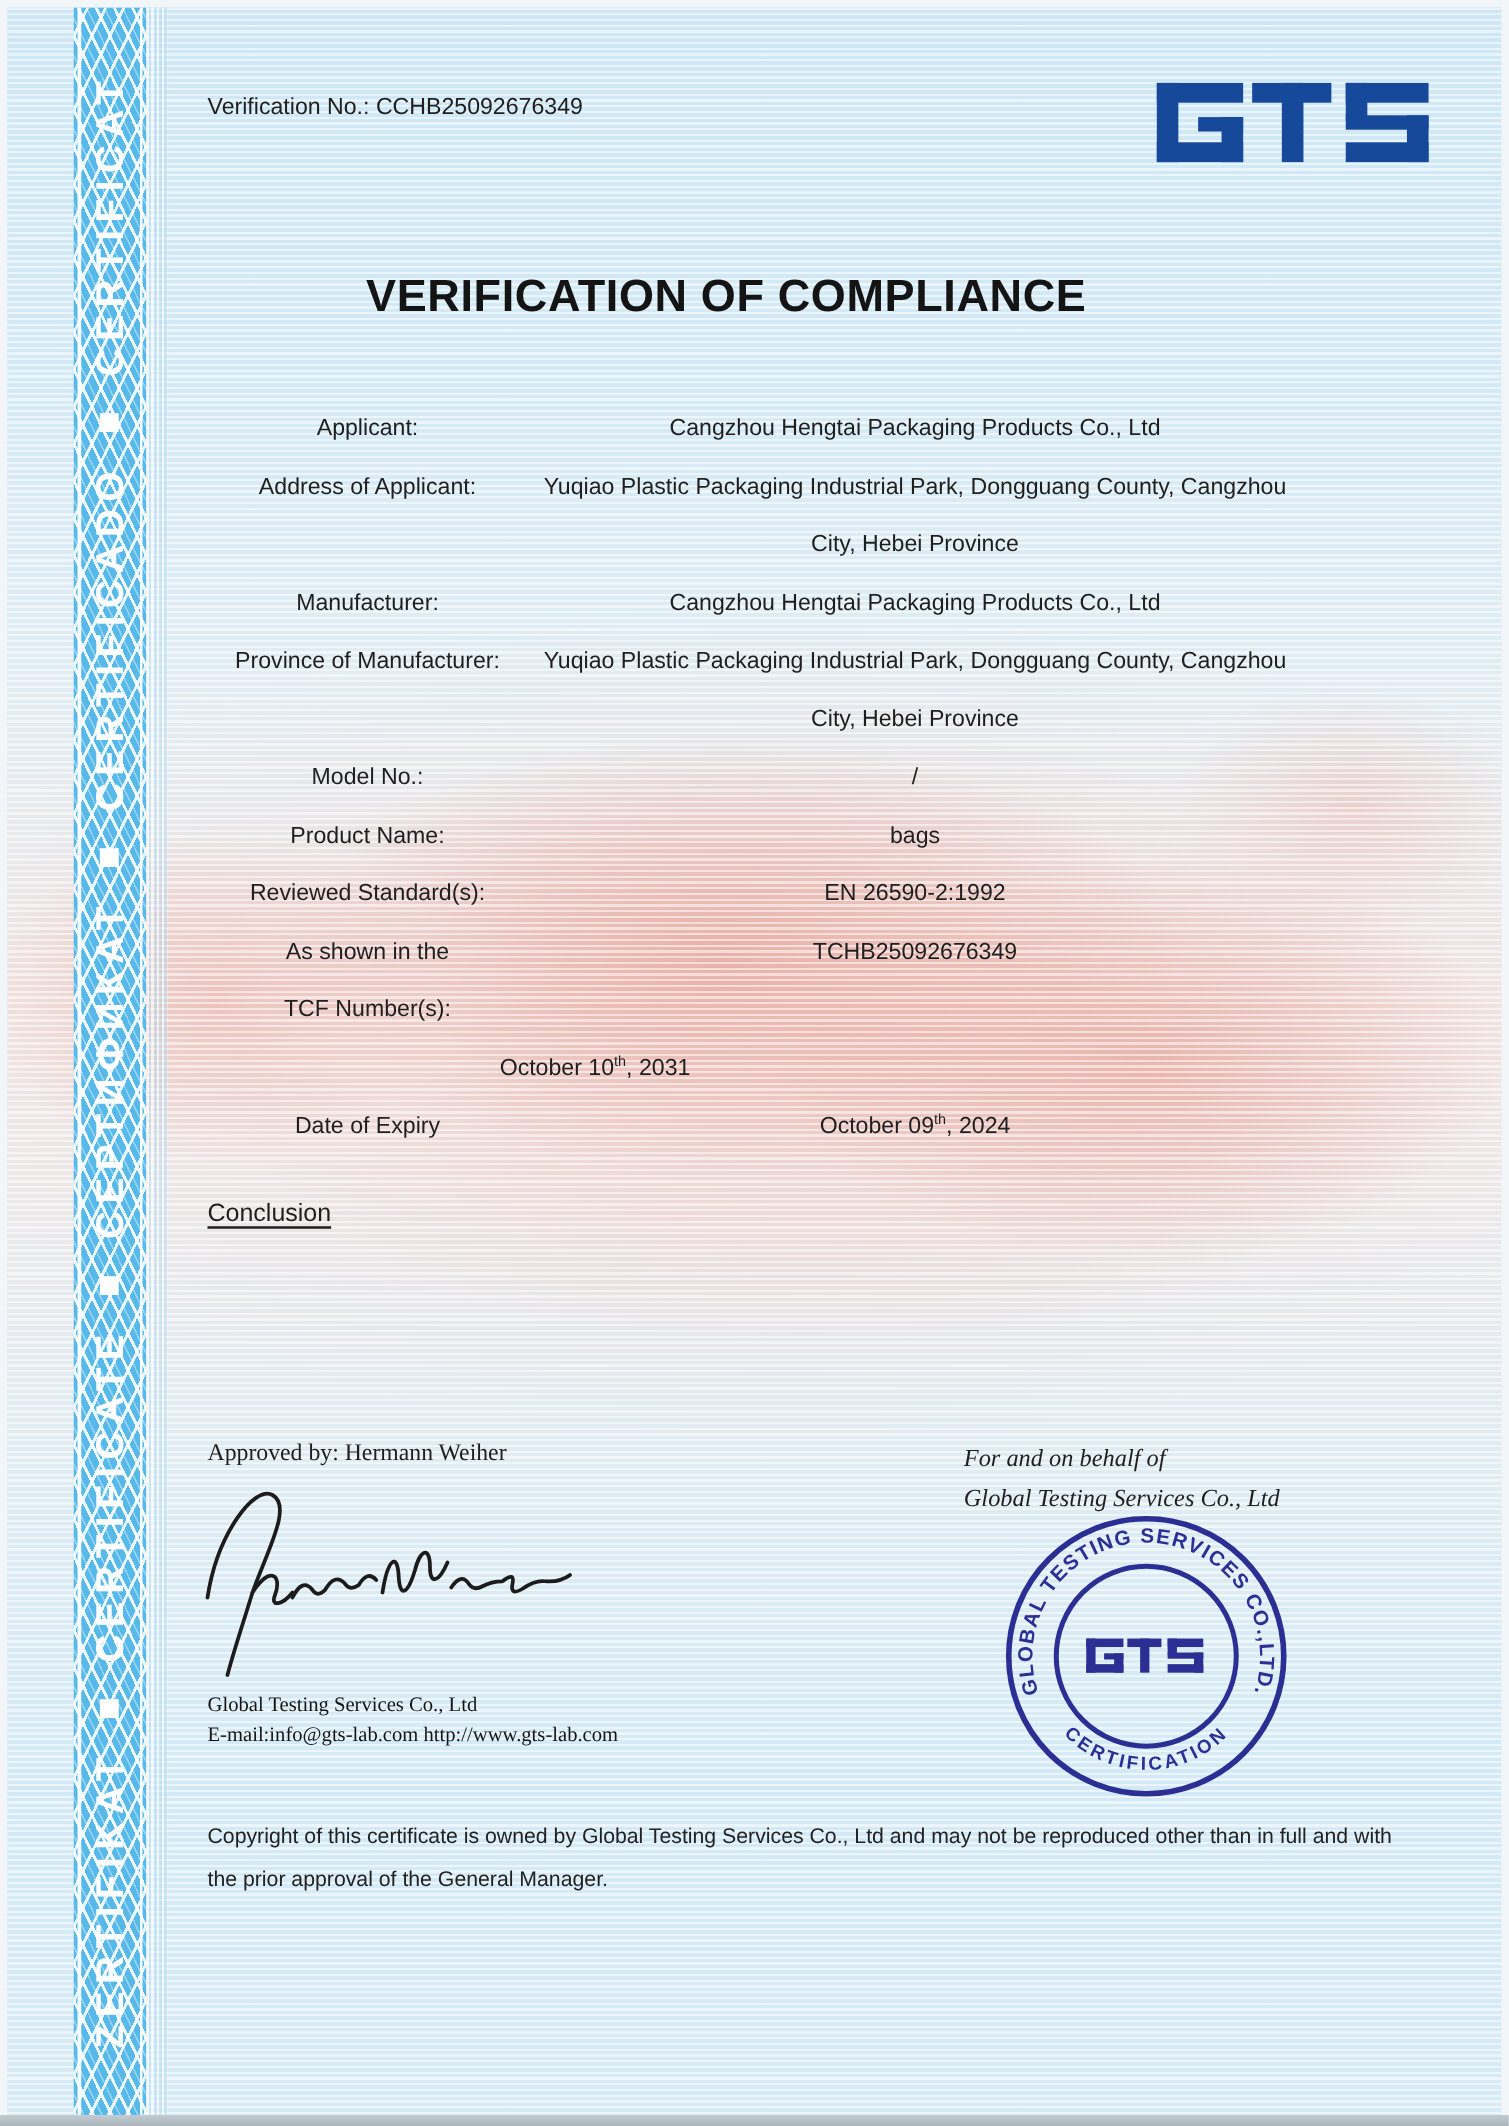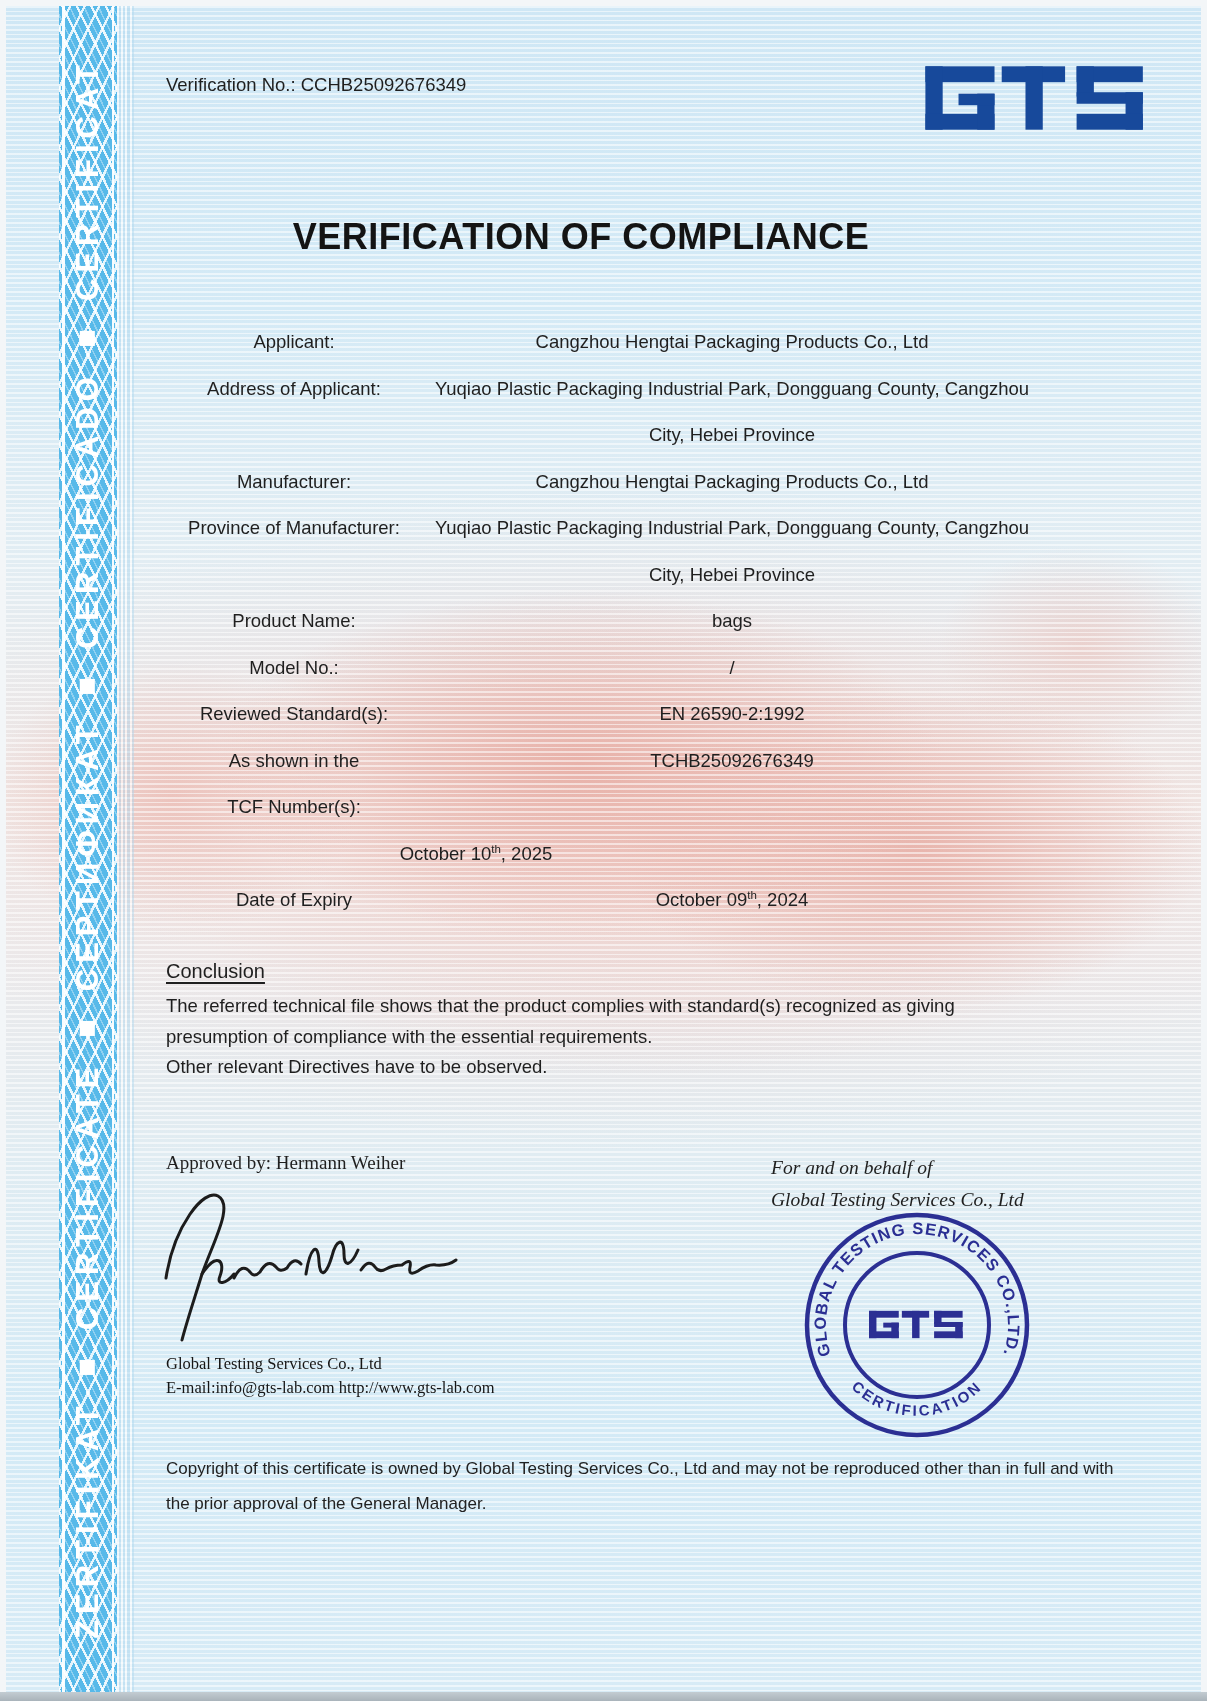--- a/index.html
+++ b/index.html
@@ -133,50 +133,47 @@
     <div class="row">
       <div class="lbl">Manufacturer:</div>
       <div class="val">Cangzhou Hengtai Packaging Products Co., Ltd</div>
     </div>
     <div class="row">
       <div class="lbl">Province of Manufacturer:</div>
       <div class="val">Yuqiao Plastic Packaging Industrial Park, Dongguang County, Cangzhou
 City, Hebei Province</div>
     </div>
     <div class="row">
+      <div class="lbl">Model No.:</div>
+      <div class="val">/</div>
+    </div>
+    <div class="row">
       <div class="lbl">Product Name:</div>
       <div class="val">bags</div>
-    </div>
-    <div class="row">
-      <div class="lbl">Model No.:</div>
-      <div class="val">/</div>
     </div>
     <div class="row">
       <div class="lbl">Reviewed Standard(s):</div>
       <div class="val">EN 26590-2:1992</div>
     </div>
     <div class="row">
       <div class="lbl">As shown in the
 TCF Number(s):</div>
       <div class="val">TCHB25092676349</div>
     </div>
     <div class="row">
-      <div class="val"><span>October 10</span><span class="sup">th</span><span>, 2025</span></div>
+      <div class="val"><span>October 10</span><span class="sup">th</span><span>, 2031</span></div>
     </div>
     <div class="row">
       <div class="lbl">Date of Expiry</div>
       <div class="val"><span>October 09</span><span class="sup">th</span><span>, 2024</span></div>
     </div>
   </div>
 
   <div class="conclusion">
     <h3>Conclusion</h3>
-    <p>The referred technical file shows that the product complies with standard(s) recognized as giving
-presumption of compliance with the essential requirements.
-Other relevant Directives have to be observed.</p>
   </div>
 
   <div class="approved-by">Approved by: Hermann Weiher</div>
   <div class="behalf">
     <div>For and on behalf of</div>
     <div>Global Testing Services Co., Ltd</div>
   </div>
 
   <svg class="signature" viewBox="0 0 310 168" fill="none" stroke="#1c1c1c" stroke-width="3" stroke-linecap="round" stroke-linejoin="round">
     <path d="M10,100 C18,48 48,10 62,18 C78,27 58,62 46,96 C38,122 30,146 26,162"></path>

